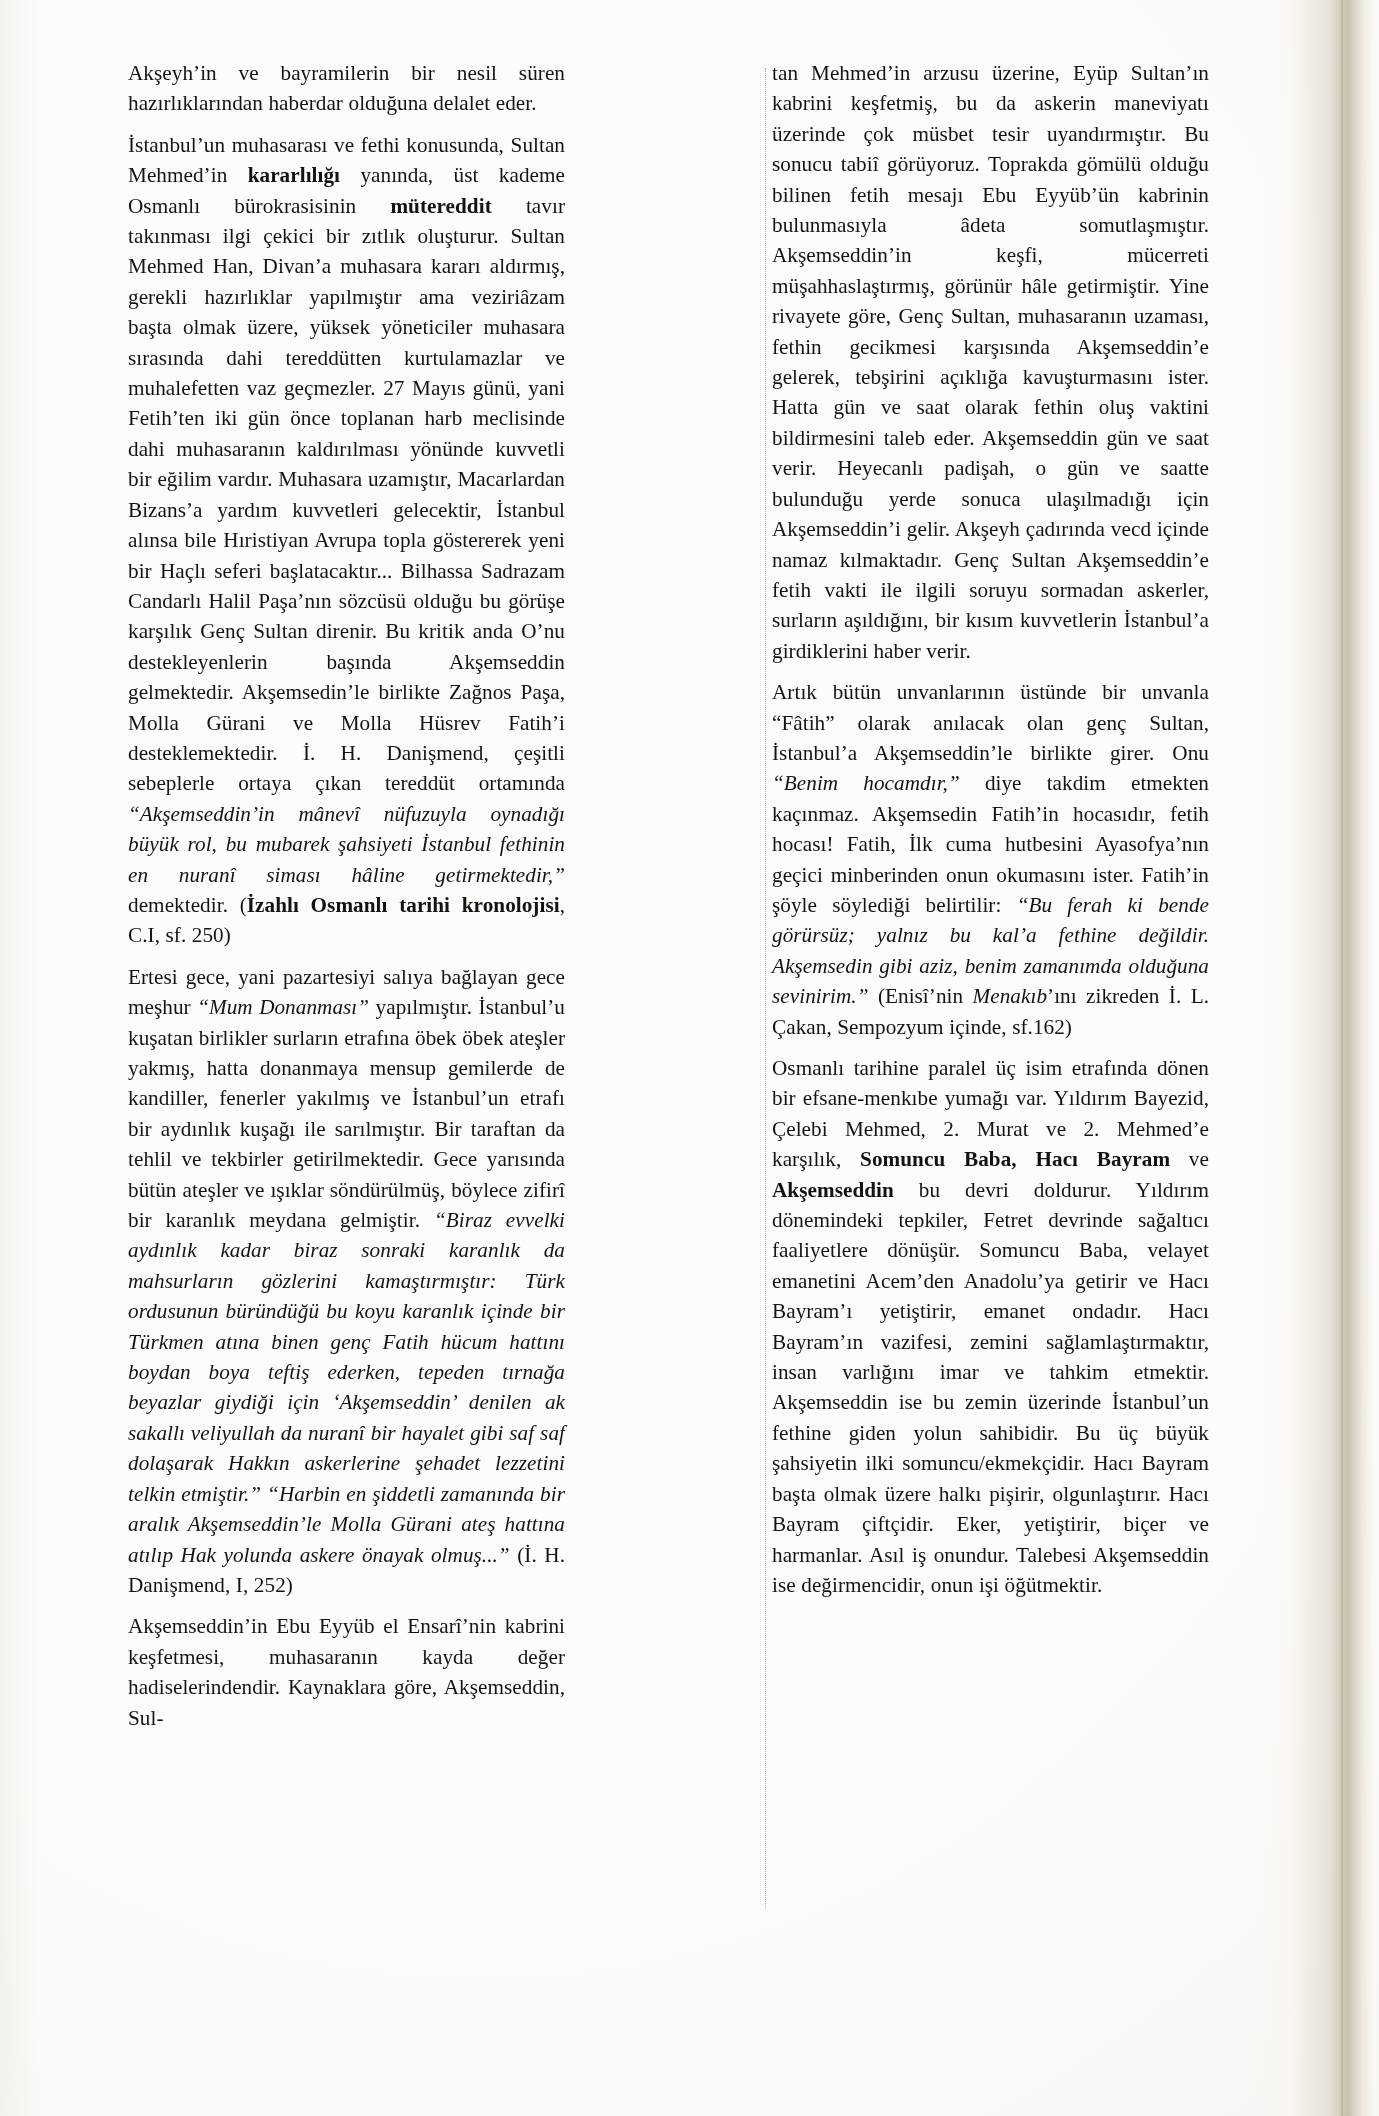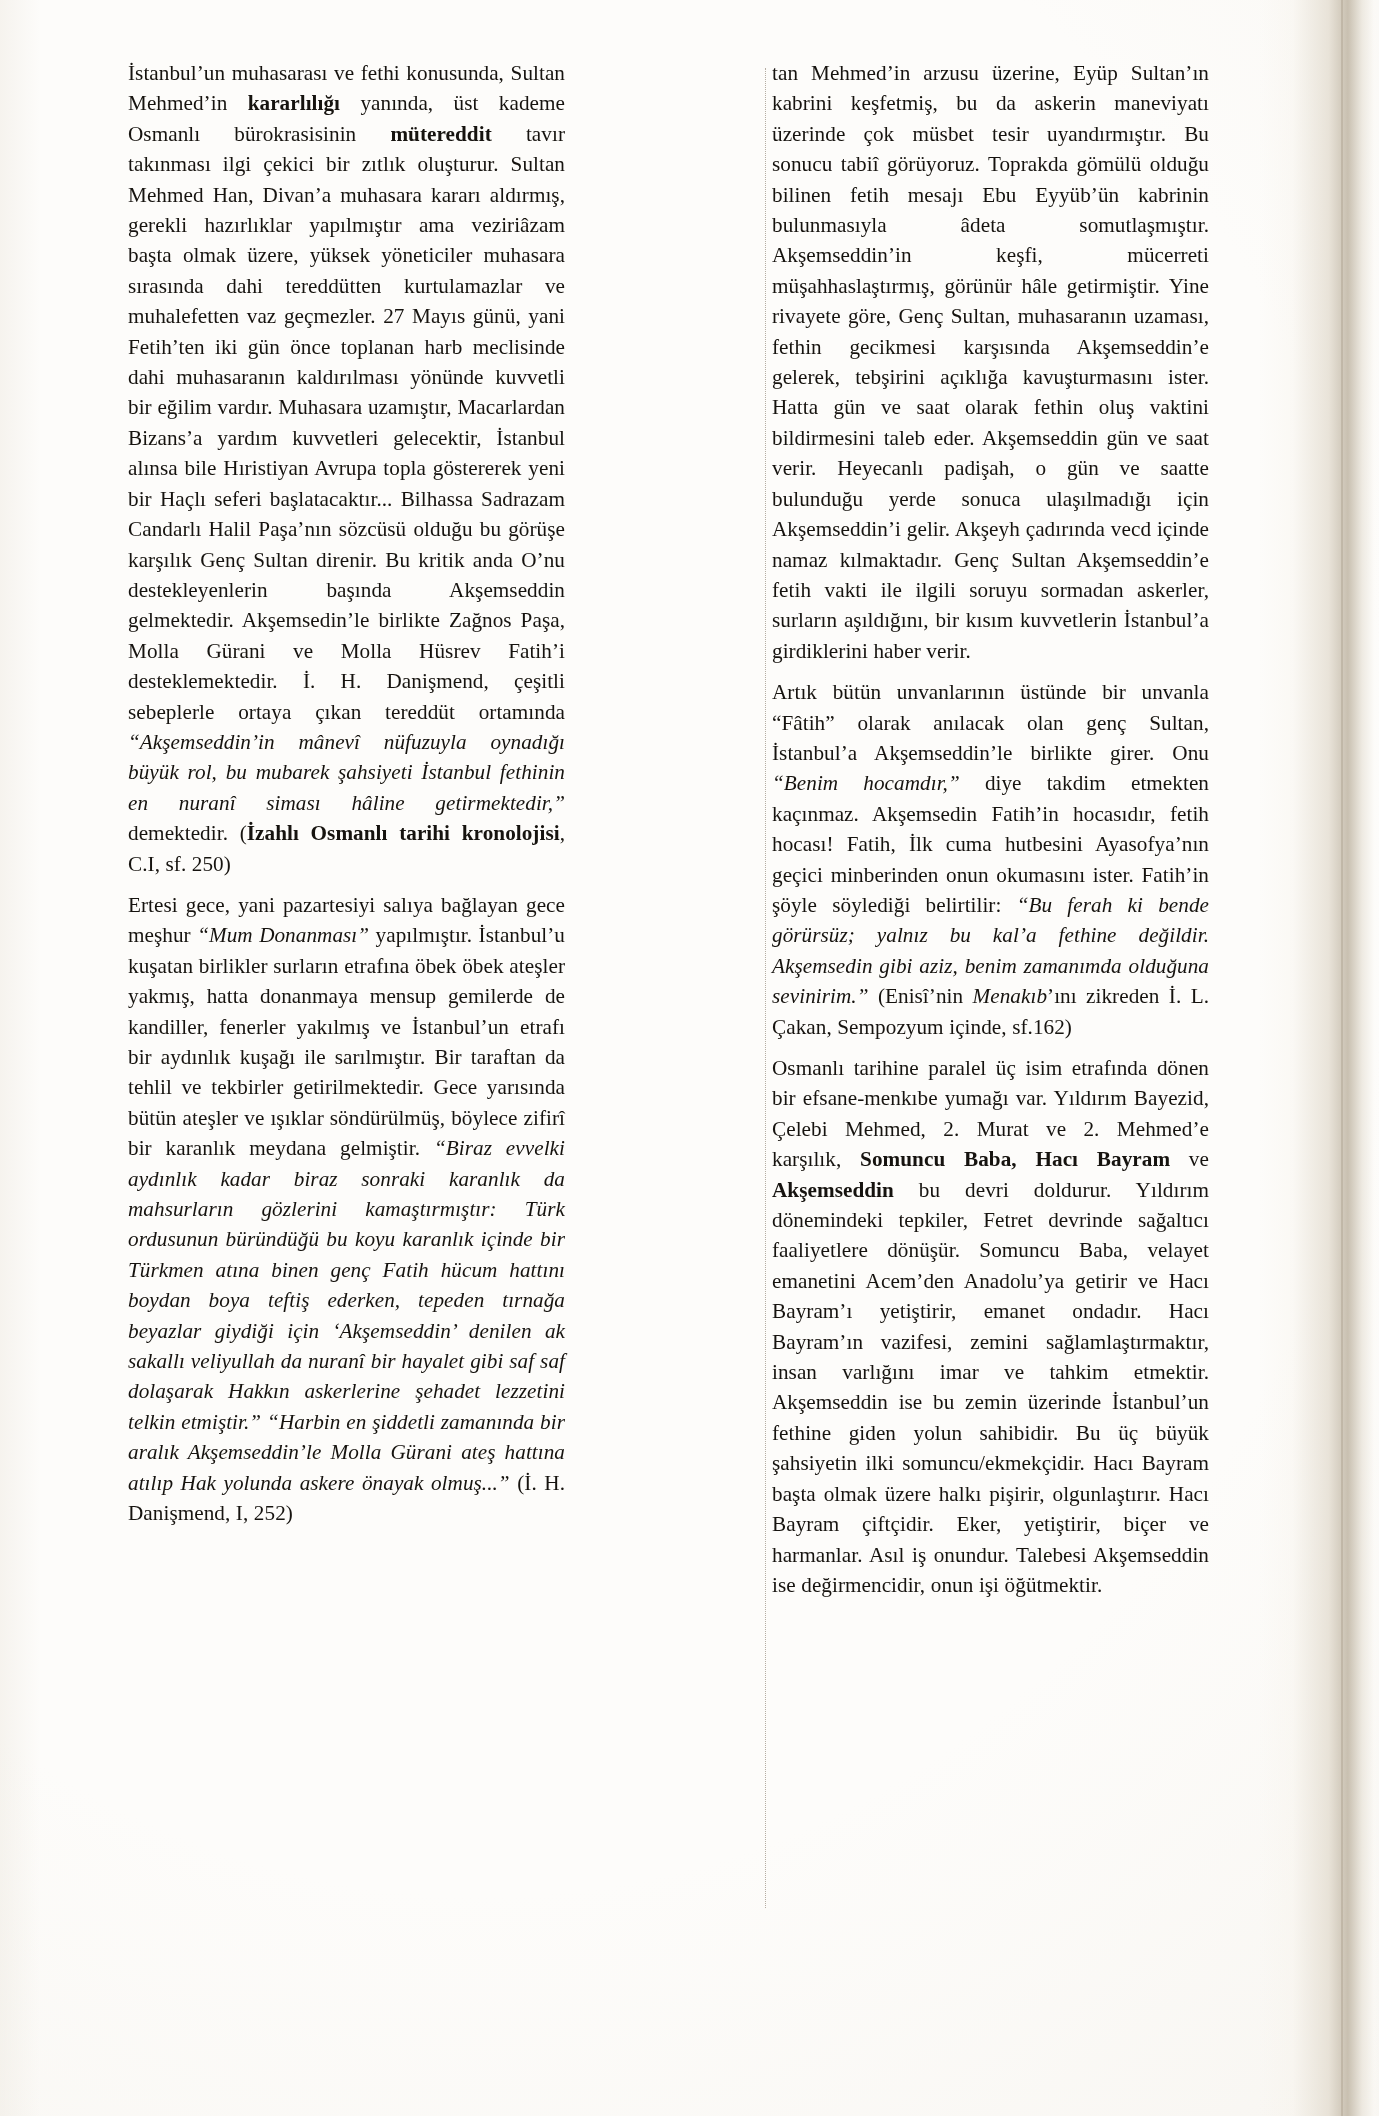--- a/index.html
+++ b/index.html
@@ -150,29 +150,35 @@
 <div class="page">
 
   <div class="paper-tint"></div>
 
   <div class="columns">
 
     <div class="col-divider"></div>
 
     <div class="col col-left">
 
+      <p>
+        <span>Akşeyh’in ve bayramilerin bir nesil süren hazırlıklarından haberdar olduğuna delalet eder.</span>
+      </p>
 
       <p>
         <span>İstanbul’un muhasarası ve fethi konusunda, Sultan Mehmed’in </span><b>kararlılığı</b><span> yanında, üst kademe Osmanlı bürokrasisinin </span><b>mütereddit</b><span> tavır takınması ilgi çekici bir zıtlık oluşturur. Sultan Mehmed Han, Divan’a muhasara kararı aldırmış, gerekli hazırlıklar yapılmıştır ama veziriâzam başta olmak üzere, yüksek yöneticiler muhasara sırasında dahi tereddütten kurtulamazlar ve muhalefetten vaz geçmezler. 27 Mayıs günü, yani Fetih’ten iki gün önce toplanan harb meclisinde dahi muhasaranın kaldırılması yönünde kuvvetli bir eğilim vardır. Muhasara uzamıştır, Macarlardan Bizans’a yardım kuvvetleri gelecektir, İstanbul alınsa bile Hıristiyan Avrupa topla göstererek yeni bir Haçlı seferi başlatacaktır... Bilhassa Sadrazam Candarlı Halil Paşa’nın sözcüsü olduğu bu görüşe karşılık Genç Sultan direnir. Bu kritik anda O’nu destekleyenlerin başında Akşemseddin gelmektedir. Akşemsedin’le birlikte Zağnos Paşa, Molla Gürani ve Molla Hüsrev Fatih’i desteklemektedir. İ. H. Danişmend, çeşitli sebeplerle ortaya çıkan tereddüt ortamında </span><i>“Akşemseddin’in mânevî nüfuzuyla oynadığı büyük rol, bu mubarek şahsiyeti İstanbul fethinin en nuranî siması hâline getirmektedir,”</i><span> demektedir. (</span><b>İzahlı Osmanlı tarihi kronolojisi</b><span>, C.I, sf. 250)</span>
       </p>
 
       <p>
         <span>Ertesi gece, yani pazartesiyi salıya bağlayan gece meşhur </span><i>“Mum Donanması”</i><span> yapılmıştır. İstanbul’u kuşatan birlikler surların etrafına öbek öbek ateşler yakmış, hatta donanmaya mensup gemilerde de kandiller, fenerler yakılmış ve İstanbul’un etrafı bir aydınlık kuşağı ile sarılmıştır. Bir taraftan da tehlil ve tekbirler getirilmektedir. Gece yarısında bütün ateşler ve ışıklar söndürülmüş, böylece zifirî bir karanlık meydana gelmiştir. </span><i>“Biraz evvelki aydınlık kadar biraz sonraki karanlık da mahsurların gözlerini kamaştırmıştır: Türk ordusunun büründüğü bu koyu karanlık içinde bir Türkmen atına binen genç Fatih hücum hattını boydan boya teftiş ederken, tepeden tırnağa beyazlar giydiği için ‘Akşemseddin’ denilen ak sakallı veliyullah da nuranî bir hayalet gibi saf saf dolaşarak Hakkın askerlerine şehadet lezzetini telkin etmiştir.”</i><span> </span><i>“Harbin en şiddetli zamanında bir aralık Akşemseddin’le Molla Gürani ateş hattına atılıp Hak yolunda askere önayak olmuş...”</i><span> (İ. H. Danişmend, I, 252)</span>
       </p>
 
+      <p>
+        <span>Akşemseddin’in Ebu Eyyüb el Ensarî’nin kabrini keşfetmesi, muhasaranın kayda değer hadiselerindendir. Kaynaklara göre, Akşemseddin, Sul-</span>
+      </p>
 
     </div>
 
     <div class="col col-right">
 
       <p>
         <span>tan Mehmed’in arzusu üzerine, Eyüp Sultan’ın kabrini keşfetmiş, bu da askerin maneviyatı üzerinde çok müsbet tesir uyandırmıştır. Bu sonucu tabiî görüyoruz. Toprakda gömülü olduğu bilinen fetih mesajı Ebu Eyyüb’ün kabrinin bulunmasıyla âdeta somutlaşmıştır. Akşemseddin’in keşfi, mücerreti müşahhaslaştırmış, görünür hâle getirmiştir. Yine rivayete göre, Genç Sultan, muhasaranın uzaması, fethin gecikmesi karşısında Akşemseddin’e gelerek, tebşirini açıklığa kavuşturmasını ister. Hatta gün ve saat olarak fethin oluş vaktini bildirmesini taleb eder. Akşemseddin gün ve saat verir. Heyecanlı padişah, o gün ve saatte bulunduğu yerde sonuca ulaşılmadığı için Akşemseddin’i gelir. Akşeyh çadırında vecd içinde namaz kılmaktadır. Genç Sultan Akşemseddin’e fetih vakti ile ilgili soruyu sormadan askerler, surların aşıldığını, bir kısım kuvvetlerin İstanbul’a girdiklerini haber verir.</span>
       </p>
 
 

